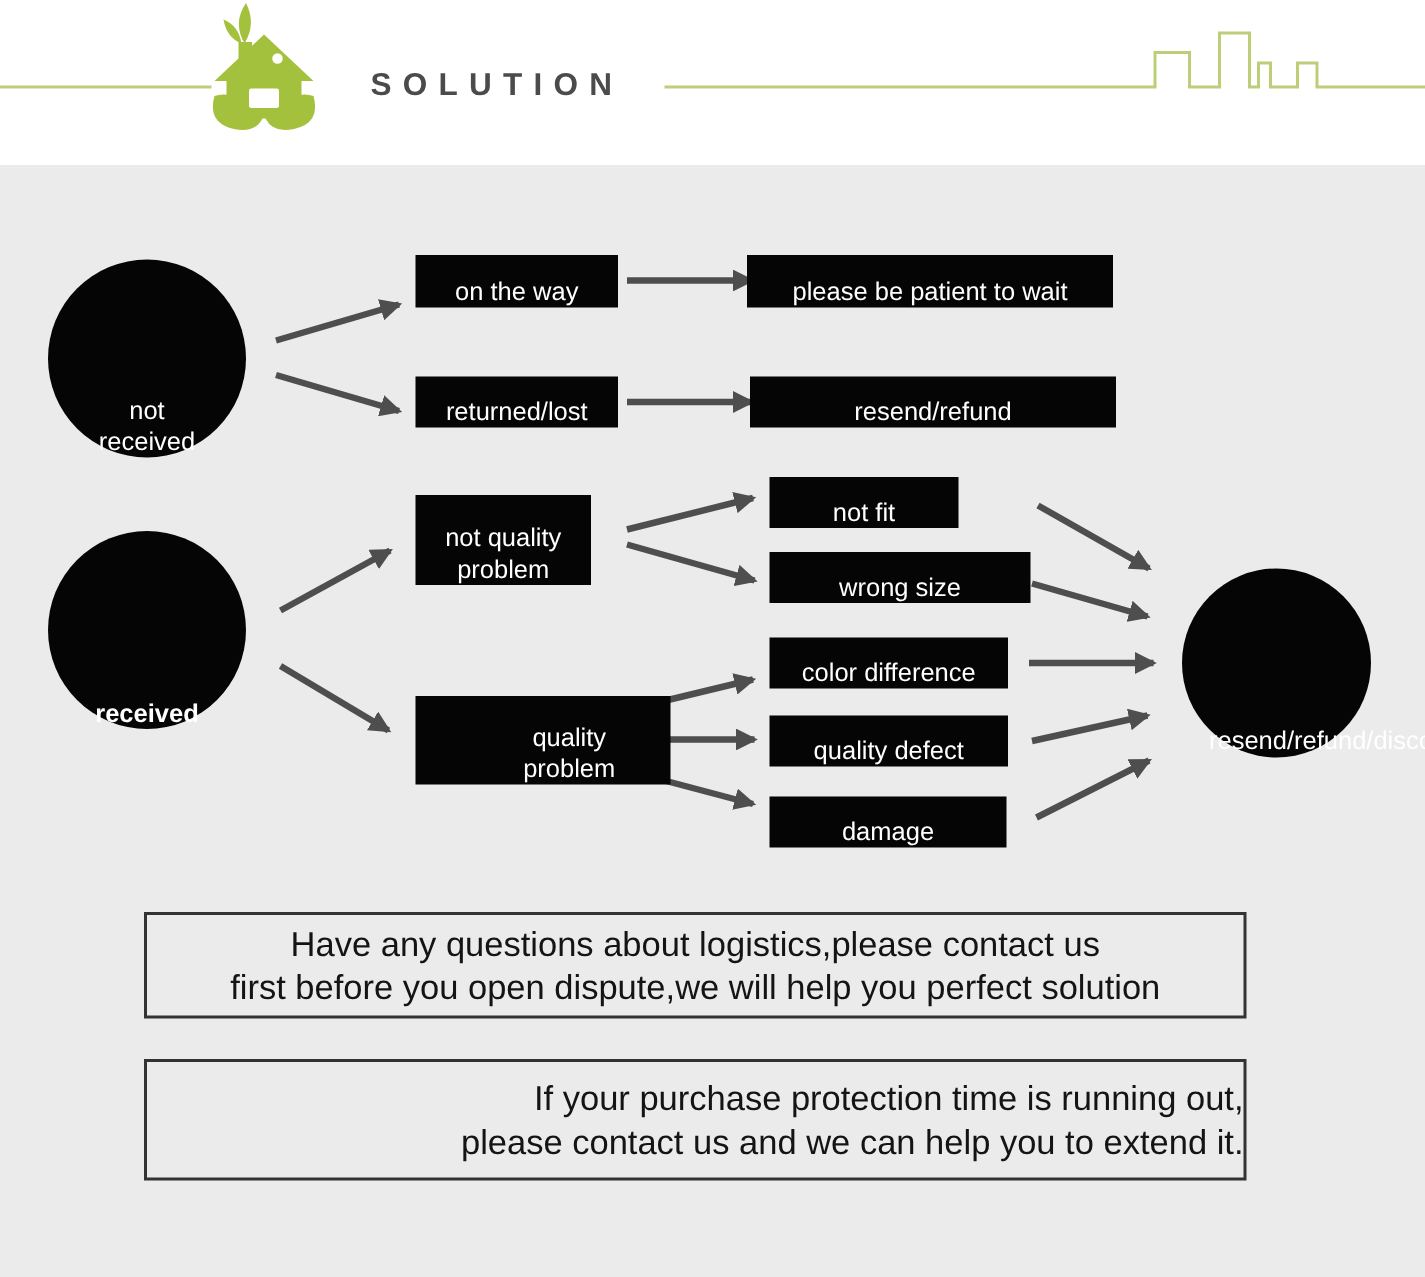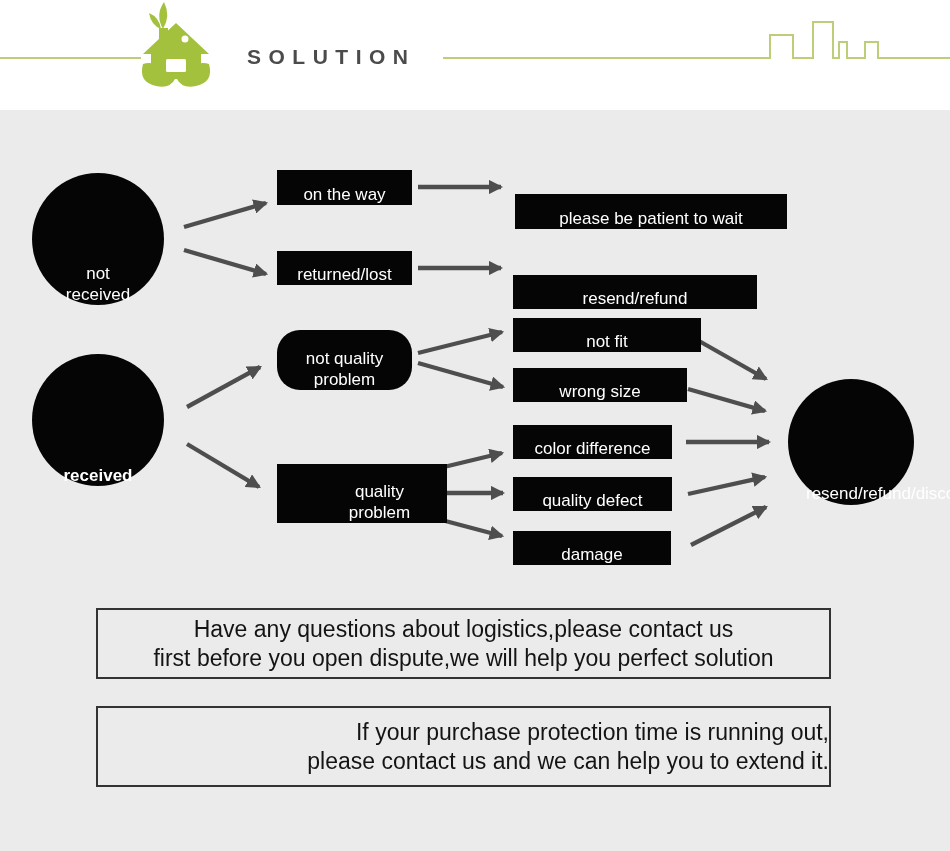--- a/index.html
+++ b/index.html
@@ -84,45 +84,45 @@
     </svg>
 
     <div class="node circle" style="left:32px;top:63px;width:132px;height:132px;">
       <span class="inner" style="width:88px;">not received</span>
     </div>
 
     <div class="node" style="left:277px;top:60px;width:135px;height:35px;">
       <span class="inner">on the way</span>
     </div>
 
-    <div class="node" style="left:515px;top:60px;width:272px;height:35px;margin-top:24px;">
+    <div class="node" style="left:498px;top:60px;width:244px;height:35px;">
       <span class="inner">please be patient to wait</span>
     </div>
 
     <div class="node" style="left:277px;top:141px;width:135px;height:34px;">
       <span class="inner">returned/lost</span>
     </div>
 
-    <div class="node" style="left:513px;top:141px;width:244px;height:34px;margin-top:24px;">
+    <div class="node" style="left:500px;top:141px;width:244px;height:34px;">
       <span class="inner">resend/refund</span>
     </div>
 
     <div class="node circle" style="left:32px;top:244px;width:132px;height:132px;font-weight:bold;">
       <span class="inner">received</span>
     </div>
 
-    <div class="node" style="left:277px;top:220px;width:135px;height:60px;border-radius:23px;">
+    <div class="node" style="left:277px;top:220px;width:117px;height:60px;">
       <span class="inner" style="width:100px;">not quality problem</span>
     </div>
 
     <div class="node" style="left:277px;top:354px;width:135px;height:59px;padding-left:35px;">
       <span class="inner" style="width:100px;">quality problem</span>
     </div>
 
-    <div class="node" style="left:513px;top:208px;width:188px;height:34px;">
+    <div class="node" style="left:513px;top:208px;width:126px;height:34px;">
       <span class="inner">not fit</span>
     </div>
 
     <div class="node" style="left:513px;top:258px;width:174px;height:34px;">
       <span class="inner">wrong size</span>
     </div>
 
     <div class="node" style="left:513px;top:315px;width:159px;height:34px;">
       <span class="inner">color difference</span>
     </div>

